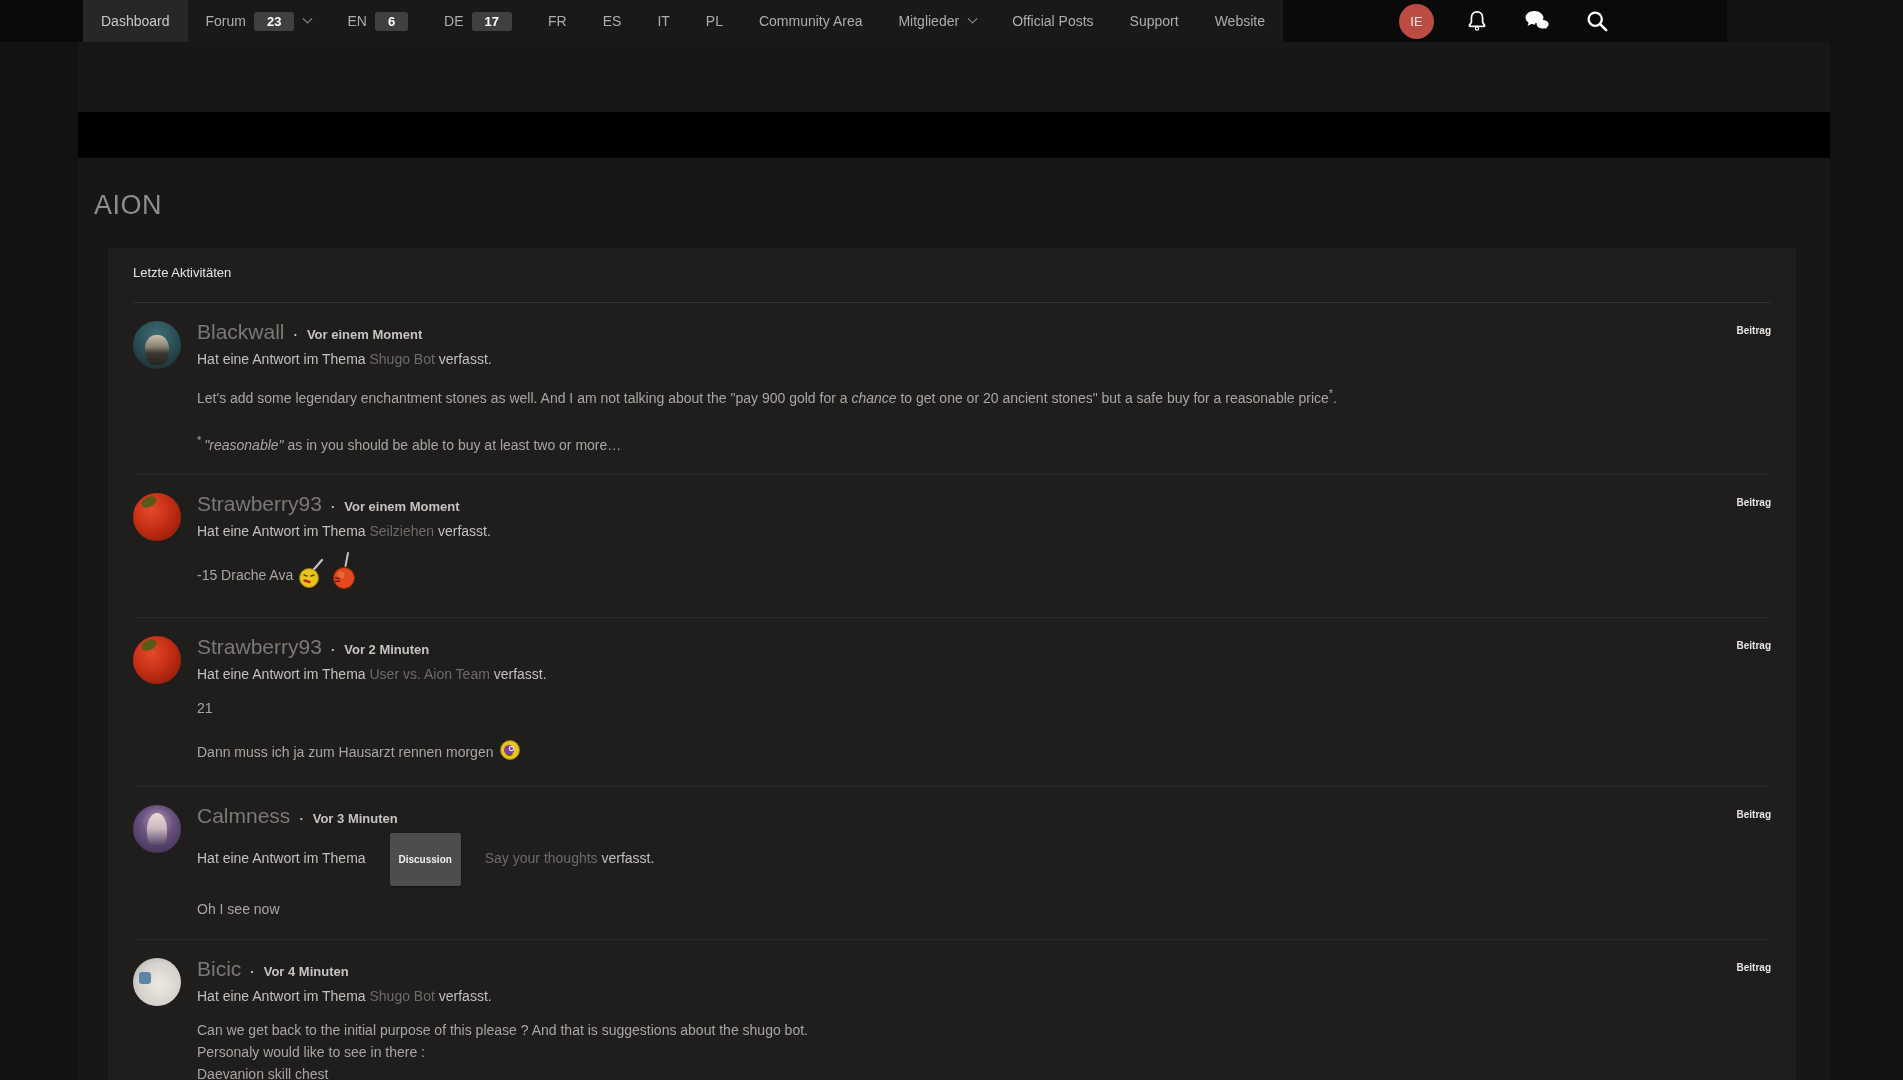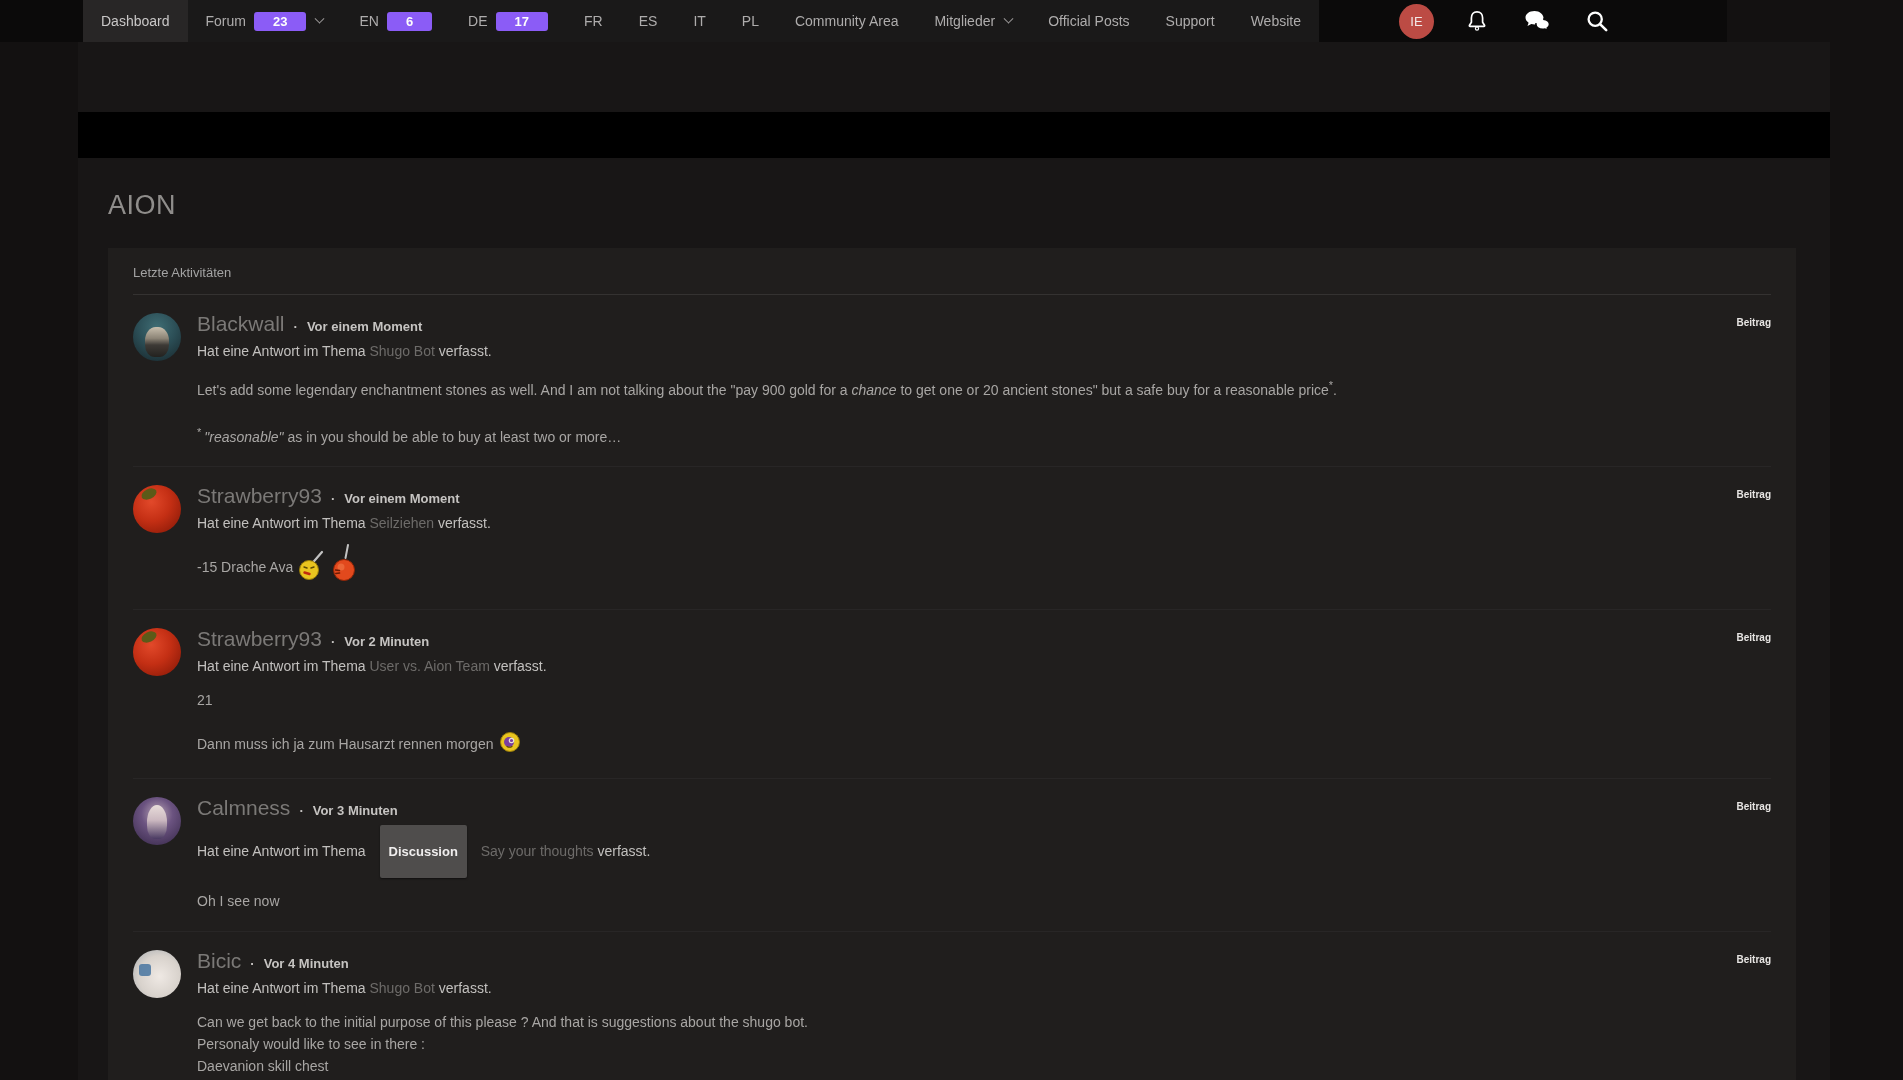--- a/index.html
+++ b/index.html
@@ -20,22 +20,22 @@
     display:flex; align-items:stretch;
     background:#1a1919;
   }
   .nav-item {
     display:flex; align-items:center; gap:8px;
     padding:0 18px; height:42px;
     color:#aeacac; font-size:14px; cursor:pointer; white-space:nowrap;
   }
   .nav-item.active { background:#282626; color:#c9c7c7; }
   .nav-badge {
-    background:#8b5cf6; color:#fdfdfd; font-weight:700; font-size:13px;
-    border-radius:3px; padding:1px 19px; line-height:17px;
+    background:#404040; color:#fdfdfd; font-weight:700; font-size:13px;
+    border-radius:3px; padding:1px 13px; line-height:17px;
   }
   .chev {
     width:7px; height:7px; display:inline-block;
     border-right:1.5px solid #9b9999; border-bottom:1.5px solid #9b9999;
     transform:rotate(45deg) translate(-2px,-2px); margin-left:2px;
   }
   .nav-right {
     position:absolute; right:113px; top:0; height:42px;
     display:flex; align-items:center; gap:26px;justify-content:flex-end;
   }
@@ -46,34 +46,34 @@
   }
   .nav-icon { width:34px; height:34px; display:flex; align-items:center; justify-content:center; cursor:pointer; }
 
   
   .content-container {
     position:absolute; left:78px; top:42px; width:1752px; height:1038px;
     background:#181616;
   }
   .hero-banner { margin-top:70px; width:100%; height:46px; background:#000000; }
   .page-title {
-    margin:32px 30px 0 30px;
+    margin:32px 30px 0 16px;
     color:#8f8d8b; font-size:27px; font-weight:300; letter-spacing:0.5px; line-height:30px;
   }
 
   
   .panel {
     margin:28px 34px 0 30px;
     background:#201e1d;
     padding:0 25px;
     min-height:810px;
   }
   .panel-header {
-    padding-top:16px; padding-bottom:13px;
-    color:#a3a3a3; font-size:13px; line-height:17px;
+    padding-top:16px; padding-bottom:21px;
+    color:#e5e5e5; font-size:13px; line-height:17px;
     border-bottom:1px solid #343231;
   }
 
   .activity-item {
     display:flex; align-items:flex-start;
     padding:15px 0 19px 0;
     border-bottom:1px solid #282626;
     justify-content:flex-end;
   }
   .activity-item:last-child { border-bottom:none; }
@@ -93,22 +93,22 @@
 
   .item-main { flex:1 1 auto; min-width:0; }
   .username-line { display:flex; align-items:baseline; gap:9px; line-height:27px; }
   .username { color:#7b7977; font-size:21px; font-weight:300; cursor:pointer; }
   .meta-dot { color:#c6c4c2; font-size:13px; font-weight:700; }
   .time { color:#c6c4c2; font-size:13px; font-weight:700; }
   .action-line { margin-top:1px; color:#c2c0be; font-size:14px; line-height:21px; }
   .topic-link { color:#6d6b69; cursor:pointer; }
   .topic-badge {
     display:inline-block; background:#4f4d4c; color:#f0eeee;
-    font-size:13px; font-weight:600; padding:16px 9px; border-radius:2px;
-    box-shadow:0 1px 2px rgba(0,0,0,.5); margin:0 10px; cursor:pointer;
+    font-size:10px; font-weight:600; padding:16px 9px; border-radius:2px;
+    box-shadow:0 1px 2px rgba(0,0,0,.5); margin:0 20px; cursor:pointer;
   }
   .item-body { margin-top:12px; color:#a8a6a4; font-size:14px; line-height:22px; }
   .item-body p + p { margin-top:20px; }
   .seg-i { font-style:italic; }
   .seg-sup { vertical-align:super; font-size:11px; }
   .emoji { display:inline-block; vertical-align:middle; margin-left:5px; position:relative; top:-2px; }
   .emoji-inline { display:inline-block; vertical-align:middle; margin-left:6px; }
 
   .item-type {
     flex:0 0 90px; text-align:right;

